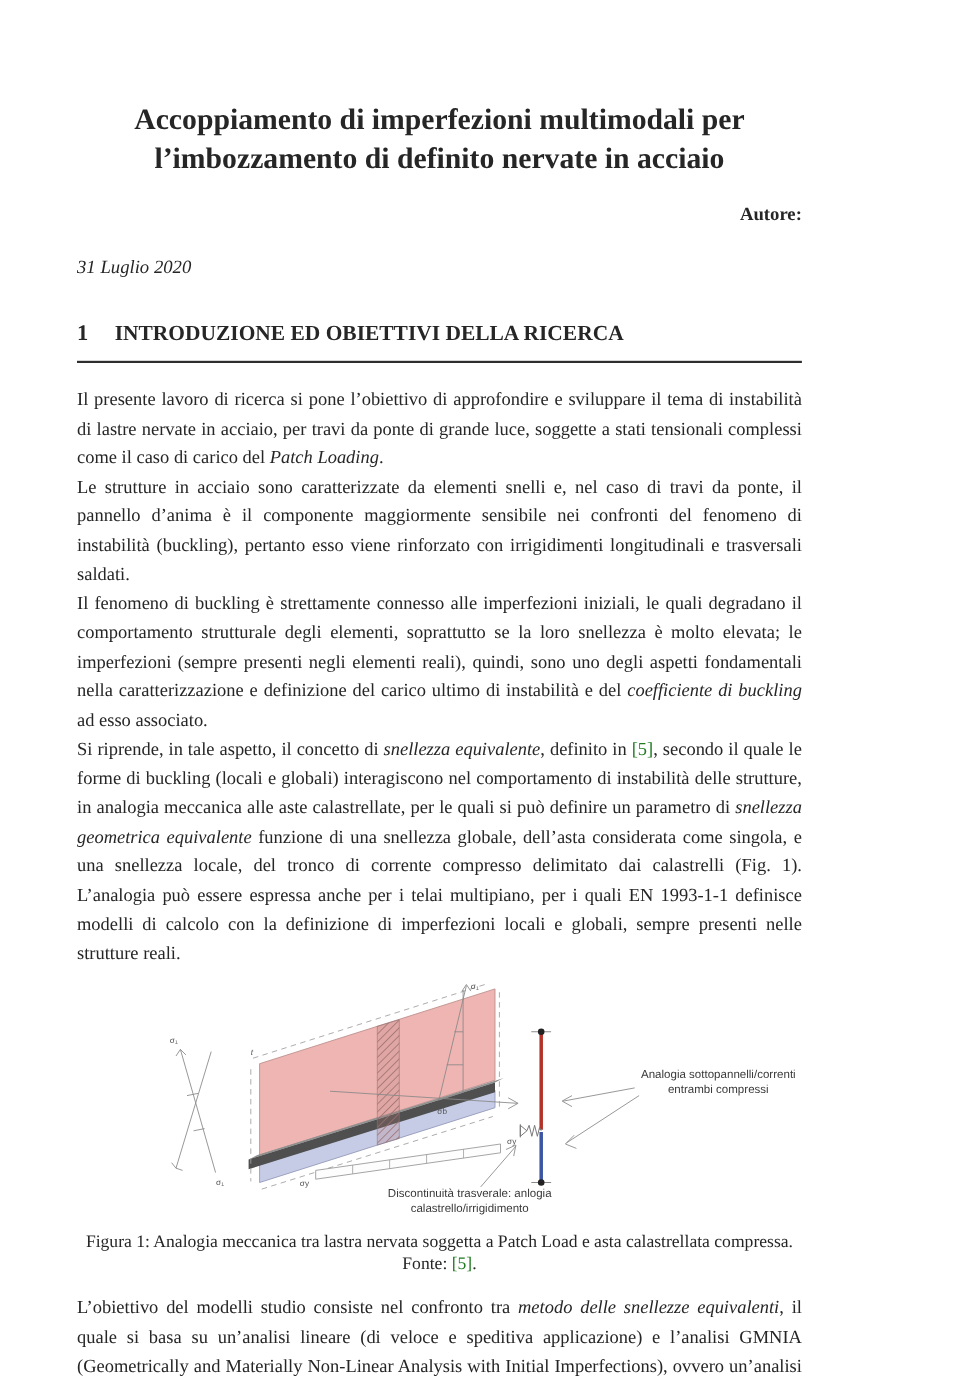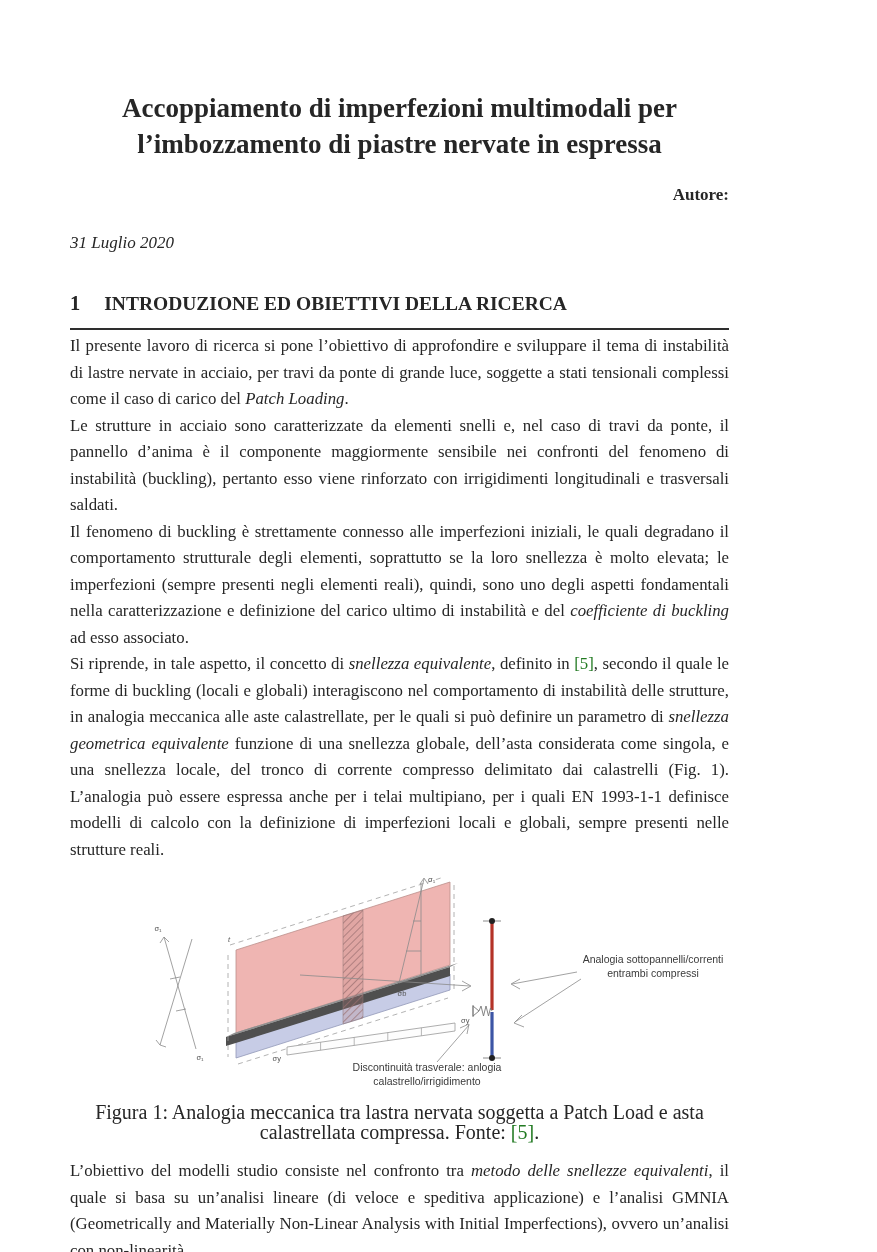--- a/index.html
+++ b/index.html
@@ -12,41 +12,41 @@
   .title{margin-top:90px;text-align:center;font-weight:bold;font-size:27px;line-height:36px;}
   .author-block{margin-top:20px;text-align:right;font-size:17px;line-height:26px;}
   .author-label{font-weight:bold;}
   .date{margin-top:22px;text-align:left;font-style:italic;font-size:17px;line-height:26px;}
   .heading{
     margin-top:36px;display:flex;align-items:baseline;gap:24px;
     font-weight:bold;font-size:19.5px;
     border-bottom:2px solid #2e2e2e;padding-bottom:13px;
   }
   .heading .num{font-size:20.5px;}
-  .body-text{margin-top:3px;font-size:16.8px;line-height:26.5px;text-align:justify;}
+  .body-text{margin-top:20px;font-size:16.8px;line-height:26.5px;text-align:justify;}
   .para{margin:0;}
   .it{font-style:italic;}
   .cite{color:var(--color-citation,#227a22);}
   .figure{margin-top:8px;margin-left:70px;width:620px;}
-  .caption{margin-top:2px;text-align:center;font-size:20px;line-height:20px;}
+  .caption{margin-top:2px;text-align:center;font-size:16px;line-height:20px;}
   .after-text{margin-top:16px;}
   .pageno{margin-top:8px;text-align:center;font-size:16px;}
   svg text{font-family:"Liberation Sans","DejaVu Sans",sans-serif;}
   .fig-ann{font-size:10.5px;fill:#3a3a3a;}
   .fig-sigma{font-size:7.5px;fill:#555;}
   .fig-t{font-size:7.5px;fill:#555;font-style:italic;}
 </style>
 </head>
 <body>
 
 <div class="page">
 
   <div class="title">
     <div>Accoppiamento di imperfezioni multimodali per</div>
-    <div>l’imbozzamento di piastre nervate in espressa</div>
+    <div>l’imbozzamento di definito nervate in acciaio</div>
   </div>
 
   <div class="author-block">
     <div class="author-label">Autore:</div>
   </div>
 
   <div class="date">31 Luglio 2020</div>
 
   <div class="heading">
     <span class="num">1</span>

